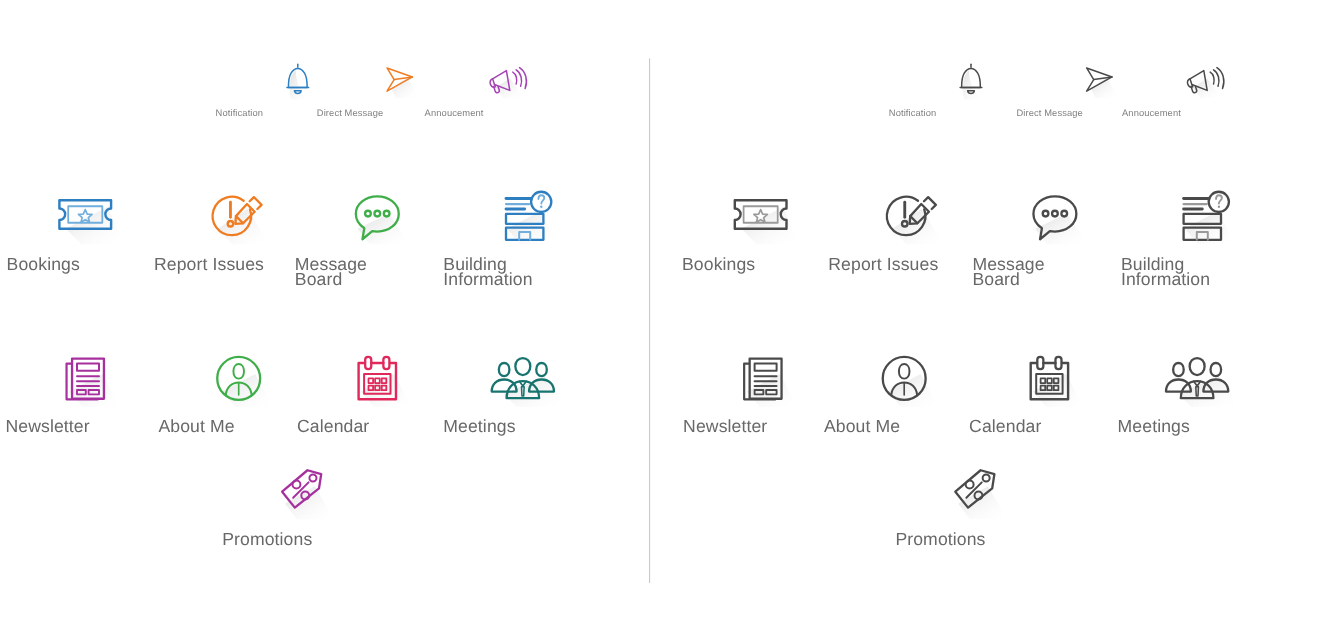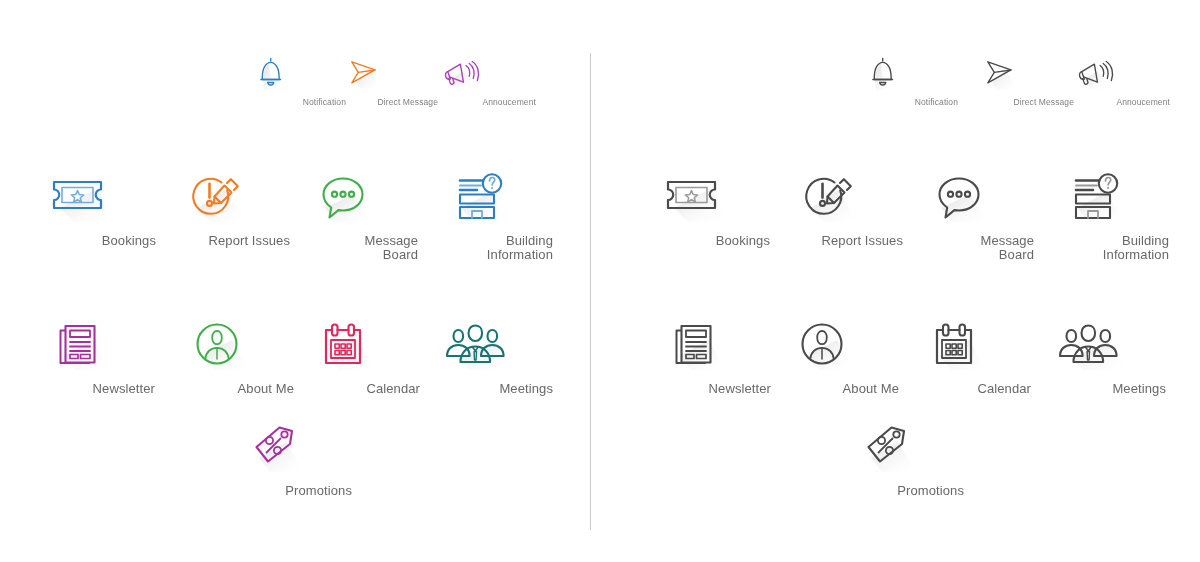--- a/index.html
+++ b/index.html
@@ -18,33 +18,33 @@
   .divider {
     position: absolute;
     left: 590px; top: 53px;
     width: 1px; height: 477px;
     background: #c9c9c9;
   }
   .panel { position: absolute; top: 0; height: 562px; }
   .icon-cell {
     position: absolute;
     width: 150px;
-    text-align: right;
+    text-align: left;
   }
   .icon-art {
     position: relative;
     width: 100%;
     display: flex;
     align-items: flex-end;
     justify-content: center;
   }
   .icon-art svg { display: block; overflow: visible; }
   .icon-label {
     margin-top: 6px;
-    font-size: 13px;
+    font-size: 16px;
     line-height: 13.5px;
     color: #686868;
     font-weight: 400;
     letter-spacing: .1px;
     white-space: pre-line;
   }
   .icon-cell.small .icon-label {
     font-size: 8.5px;
     line-height: 10px;
     color: #808080;

